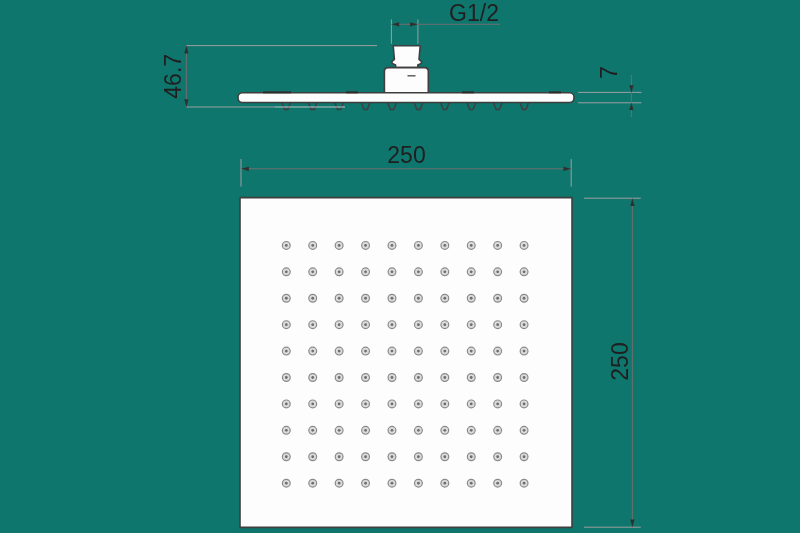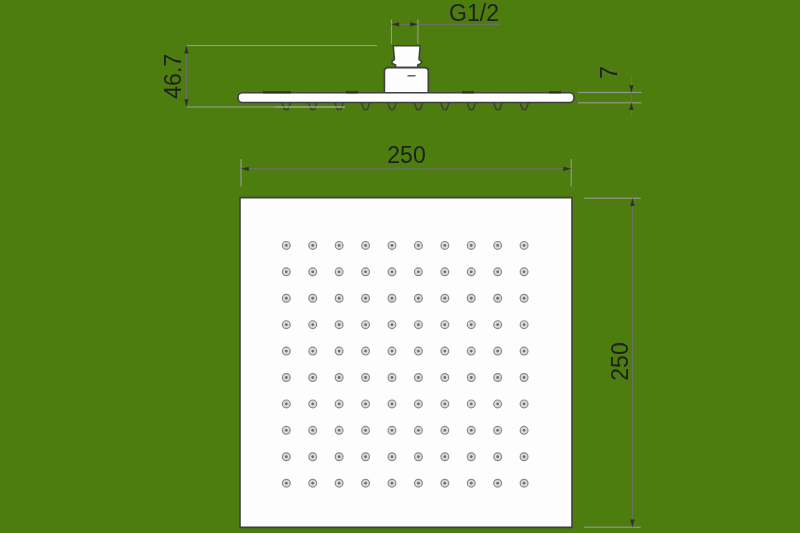--- a/index.html
+++ b/index.html
@@ -1,21 +1,21 @@
 <!DOCTYPE html>
 <html><head>
 <meta charset="utf-8">
 <style>
   html, body { margin: 0; padding: 0; }
   body { background: #fcfcfc; font-family: "Liberation Sans", sans-serif; }
   .canvas {
     position: relative;
     width: 800px;
     height: 533px;
-    background: #4d7c0f;
+    background: #0f766e;
     overflow: hidden;
   }
   svg { display: block; }
   .outline {
     fill: #fdfdfd;
     stroke: #3f3f3f;
     stroke-width: 1.6;
     stroke-linejoin: round;
   }
   .detail-mark { stroke: #555555; stroke-width: 1.4; }

